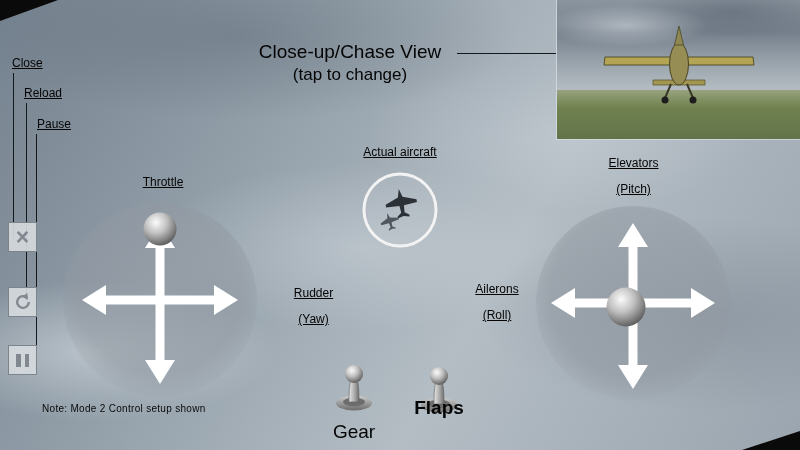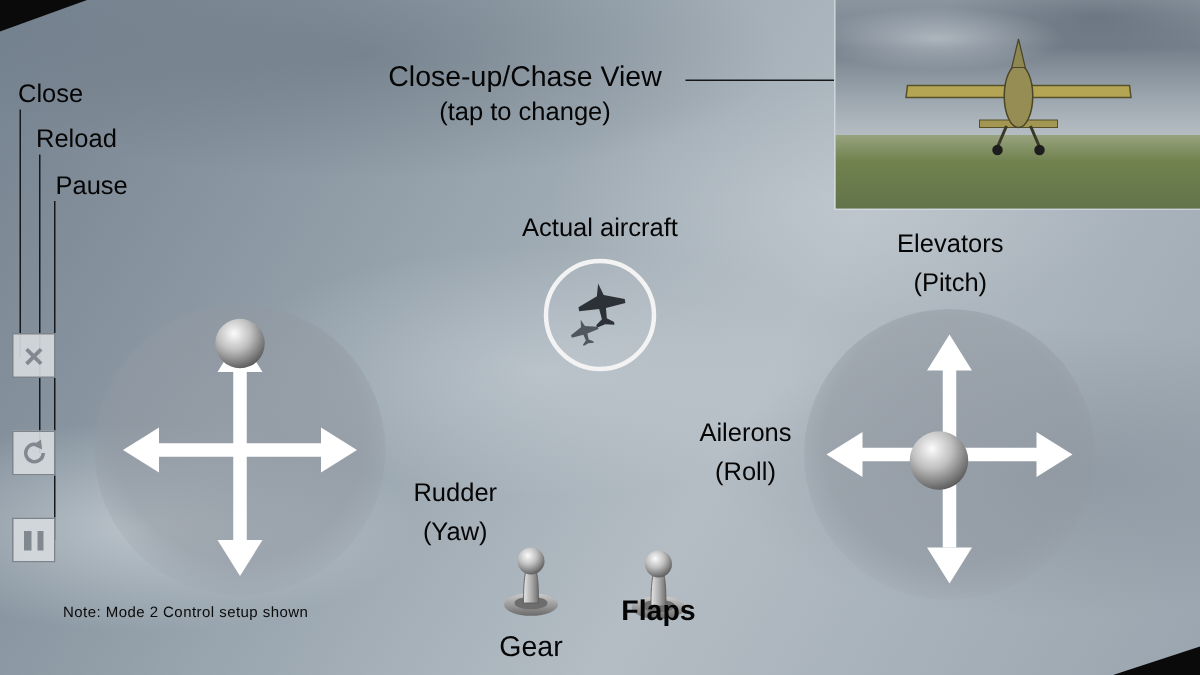--- a/index.html
+++ b/index.html
@@ -8,21 +8,21 @@
     font-family:"Liberation Sans","DejaVu Sans",sans-serif;color:#000;
     background:
       radial-gradient(ellipse 260px 100px at 12% 78%, rgba(238,242,245,0.45), transparent 70%),
       radial-gradient(ellipse 300px 120px at 45% 55%, rgba(225,231,236,0.35), transparent 70%),
       radial-gradient(ellipse 320px 140px at 88% 70%, rgba(90,100,112,0.28), transparent 70%),
       radial-gradient(ellipse 400px 120px at 30% 8%, rgba(80,90,102,0.35), transparent 70%),
       radial-gradient(ellipse 280px 110px at 70% 30%, rgba(215,222,228,0.30), transparent 70%),
       linear-gradient(120deg,#75828f 0%,#93a0aa 32%,#b4bdc4 62%,#9aa5af 100%);
   }
   .lbl{position:absolute;text-align:center;color:#050505;}
-  .f17{font-size:17px;line-height:26px;}
+  .f17{font-size:12px;line-height:26px;text-decoration:underline;}
   .f18{font-size:19px;line-height:24px;}
   .f16{font-size:17px;line-height:22px;}
   .vline{position:absolute;width:1px;background:#15181b;z-index:2;}
   .hline{position:absolute;height:1px;background:#15181b;z-index:2;}
   .side-btn{
     position:absolute;left:8px;width:29px;height:30px;z-index:3;
     background:rgba(213,217,221,0.92);border:1px solid #7e848c;
     display:flex;align-items:center;justify-content:center;
     box-sizing:border-box;cursor:pointer;
   }
@@ -138,33 +138,34 @@
       <circle cx="40" cy="40" r="36" fill="rgba(255,255,255,0.05)" stroke="#f3f3f3" stroke-width="3"></circle>
       <g transform="translate(23,16) rotate(-10 18 18) scale(0.92)">
         <path d="M20 3 L22.5 12 L37 17.5 L37 20.5 L22.5 21.5 L21.8 29 L26.5 32.5 L26.5 34.5 L20 33 L13.5 34.5 L13.5 32.5 L18.2 29 L17.5 21.5 L3 20.5 L3 17.5 L17.5 12 Z" fill="#2c3138"></path>
       </g>
       <g transform="translate(19,41) rotate(-18 11 11) scale(0.55)">
         <path d="M20 3 L22.5 12 L37 17.5 L37 20.5 L22.5 21.5 L21.8 29 L26.5 32.5 L26.5 34.5 L20 33 L13.5 34.5 L13.5 32.5 L18.2 29 L17.5 21.5 L3 20.5 L3 17.5 L17.5 12 Z" fill="#50575f"></path>
       </g>
     </svg>
   </div>
 
+  <div class="lbl f17" style="left:113px;top:169px;width:100px;">Throttle</div>
   <svg class="stick" style="left:60px;top:200px;" width="200" height="200" viewBox="0 0 200 200">
     <circle cx="100" cy="100" r="97" fill="url(#padG)"></circle>
     <g fill="#ffffff">
       <rect x="95.5" y="44" width="9" height="118"></rect>
       <polygon points="100,24 85,48 115,48"></polygon>
       <polygon points="100,184 85,160 115,160"></polygon>
       <rect x="44" y="95.5" width="112" height="9"></rect>
       <polygon points="22,100 46,85 46,115"></polygon>
       <polygon points="178,100 154,85 154,115"></polygon>
     </g>
     <circle cx="100" cy="29" r="16.5" fill="url(#ballG)"></circle>
   </svg>
-  <div class="lbl f17" style="left:256px;top:280px;width:95px;margin-top:36px;">
+  <div class="lbl f17" style="left:266px;top:280px;width:95px;">
     <div>Rudder</div>
     <div>(Yaw)</div>
   </div>
 
   <div class="lbl f17" style="left:447px;top:276px;width:100px;">
     <div>Ailerons</div>
     <div>(Roll)</div>
   </div>
   <div class="lbl f17" style="left:571px;top:150px;width:125px;">
     <div>Elevators</div>

